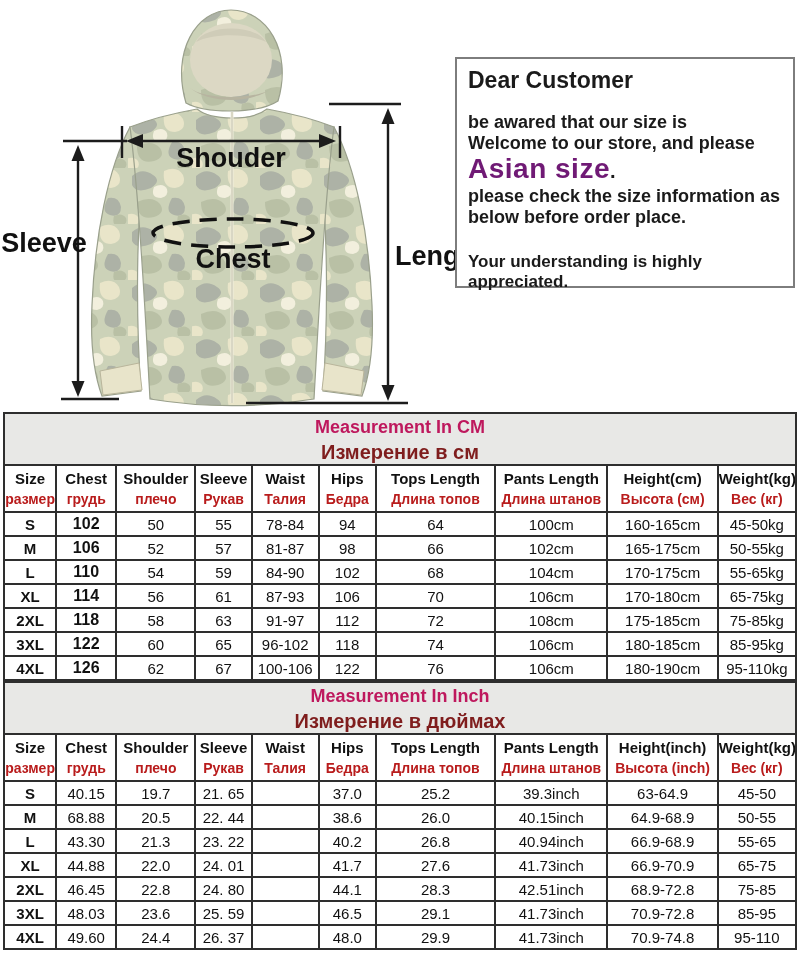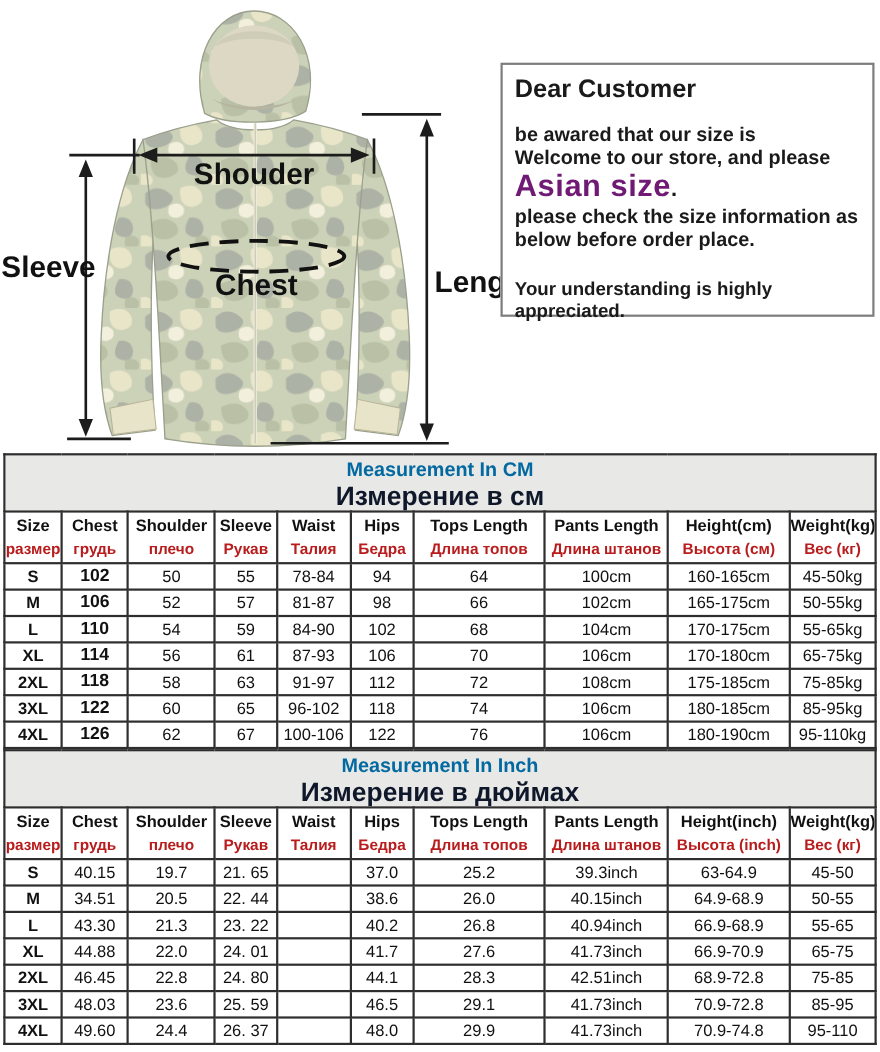--- a/index.html
+++ b/index.html
@@ -21,22 +21,22 @@
   .note-footer{font-size:17px;font-weight:bold;margin-top:24px;}
 
   
   table.size-table{position:absolute;left:3px;width:794px;border-collapse:collapse;
                    table-layout:fixed;background:#fff;}
   #cm-table{top:412px;}
   #inch-table{top:681px;}
   .size-table th,.size-table td{border:2px solid #2e2e2e;padding:0;text-align:center;
                                 vertical-align:middle;overflow:hidden;white-space:nowrap;}
   .band-cell{background:#e8e8e6;height:50px;}
-  .band-en{font-size:18px;font-weight:bold;color:#0369a1;line-height:25px;}
-  .band-ru{font-size:24px;font-weight:bold;color:#0f172a;line-height:24px;}
+  .band-en{font-size:18px;font-weight:bold;color:#be185d;line-height:25px;}
+  .band-ru{font-size:20px;font-weight:bold;color:#7f1d1d;line-height:24px;}
   .hd th{height:45px;background:#fff;}
   .hd .en{font-size:15px;font-weight:bold;color:#111;line-height:21px;}
   .hd .ru{font-size:14px;font-weight:bold;color:#b91c1c;line-height:20px;}
   .size-table tbody tr{height:24px;}
   .size-table tbody td{font-size:15px;color:#111;}
   .size-table tbody td.size-col{font-weight:bold;}
   table.chest-bold tbody td.chest-col{font-weight:bold;font-size:16px;}
 
   .c0{width:52px}.c1{width:60px}.c2{width:79px}.c3{width:56px}.c4{width:67px}
   .c5{width:57px}.c6{width:119px}.c7{width:112px}.c8{width:110px}.c9{width:78px}
@@ -347,21 +347,21 @@
           <td>21. 65</td>
           <td></td>
           <td>37.0</td>
           <td>25.2</td>
           <td>39.3inch</td>
           <td>63-64.9</td>
           <td>45-50</td>
         </tr>
         <tr>
           <td class="size-col">M</td>
-          <td class="chest-col">34.51</td>
+          <td class="chest-col">68.88</td>
           <td>20.5</td>
           <td>22. 44</td>
           <td></td>
           <td>38.6</td>
           <td>26.0</td>
           <td>40.15inch</td>
           <td>64.9-68.9</td>
           <td>50-55</td>
         </tr>
         <tr>

